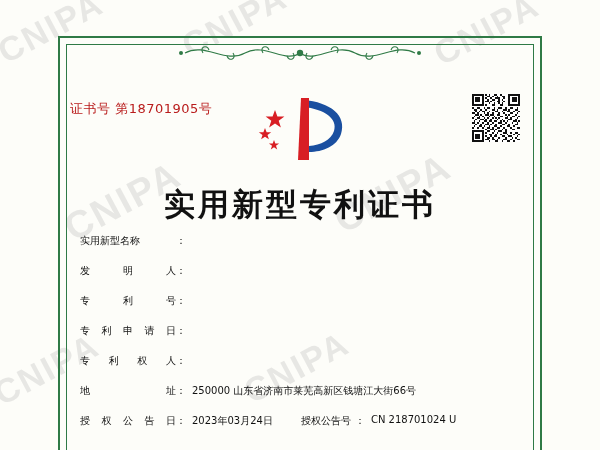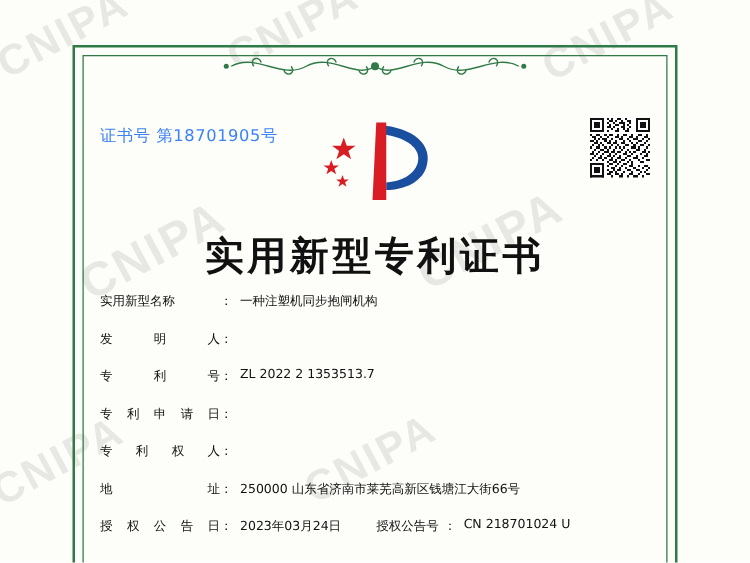--- a/index.html
+++ b/index.html
@@ -77,24 +77,24 @@
     position: absolute;
     left: 58px;
     top: 36px;
     right: 58px;
     bottom: 0;
     z-index: 3;
   }
 
   .cert-no {
     position: absolute;
-    left: 22px;
+    left: 12px;
     top: 64px;
     font-size: 13px;
-    color: #3b82f6;
+    color: #b91c1c;
     font-family: "DejaVu Sans", sans-serif;
     letter-spacing: 0.5px;
   }
 
   
   .qr {
     position: absolute;
     right: 22px;
     top: 58px;
     width: 48px;
@@ -431,40 +431,38 @@
       <path d="M56 6 L 64 6 L 64 34 L 44 34 Z" fill="#1a4fa0" opacity="0"></path>
     </svg>
 
     <div class="title">实用新型专利证书</div>
 
     <div class="fields">
 
       <div class="field-row">
         <span class="field-label">实用新型名称</span>
         <span class="field-colon">：</span>
-        <span class="field-value">一种注塑机同步抱闸机构</span>
       </div>
 
       <div class="field-row">
         <span class="field-label spaced">
           <span>发</span>
           <span>明</span>
           <span>人</span>
         </span>
         <span class="field-colon">：</span>
       </div>
 
       <div class="field-row">
         <span class="field-label spaced">
           <span>专</span>
           <span>利</span>
           <span>号</span>
         </span>
         <span class="field-colon">：</span>
-        <span class="field-value">ZL 2022 2 1353513.7</span>
       </div>
 
       <div class="field-row">
         <span class="field-label spaced">
           <span>专</span>
           <span>利</span>
           <span>申</span>
           <span>请</span>
           <span>日</span>
         </span>

